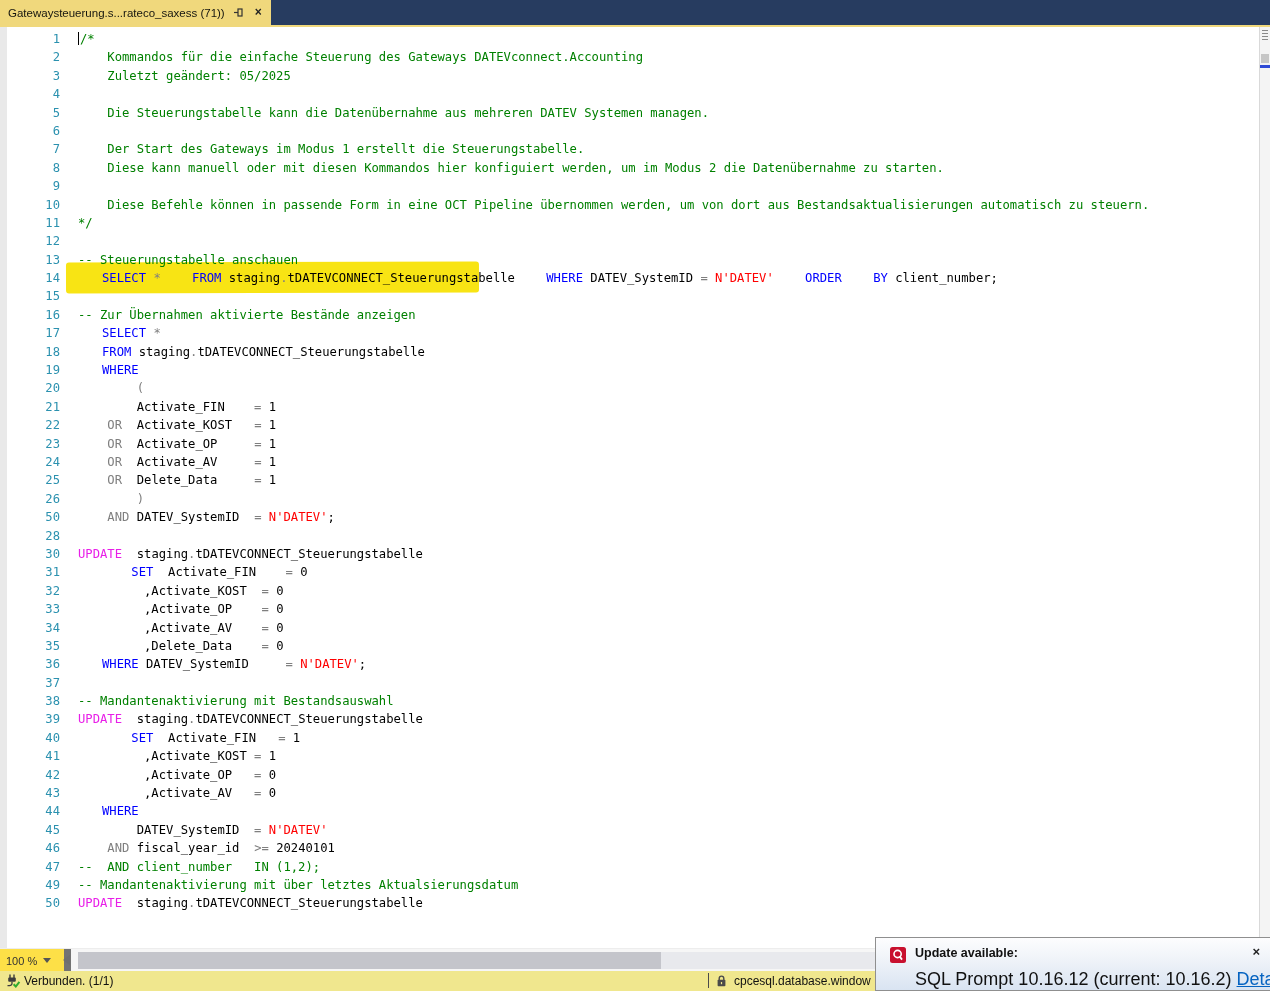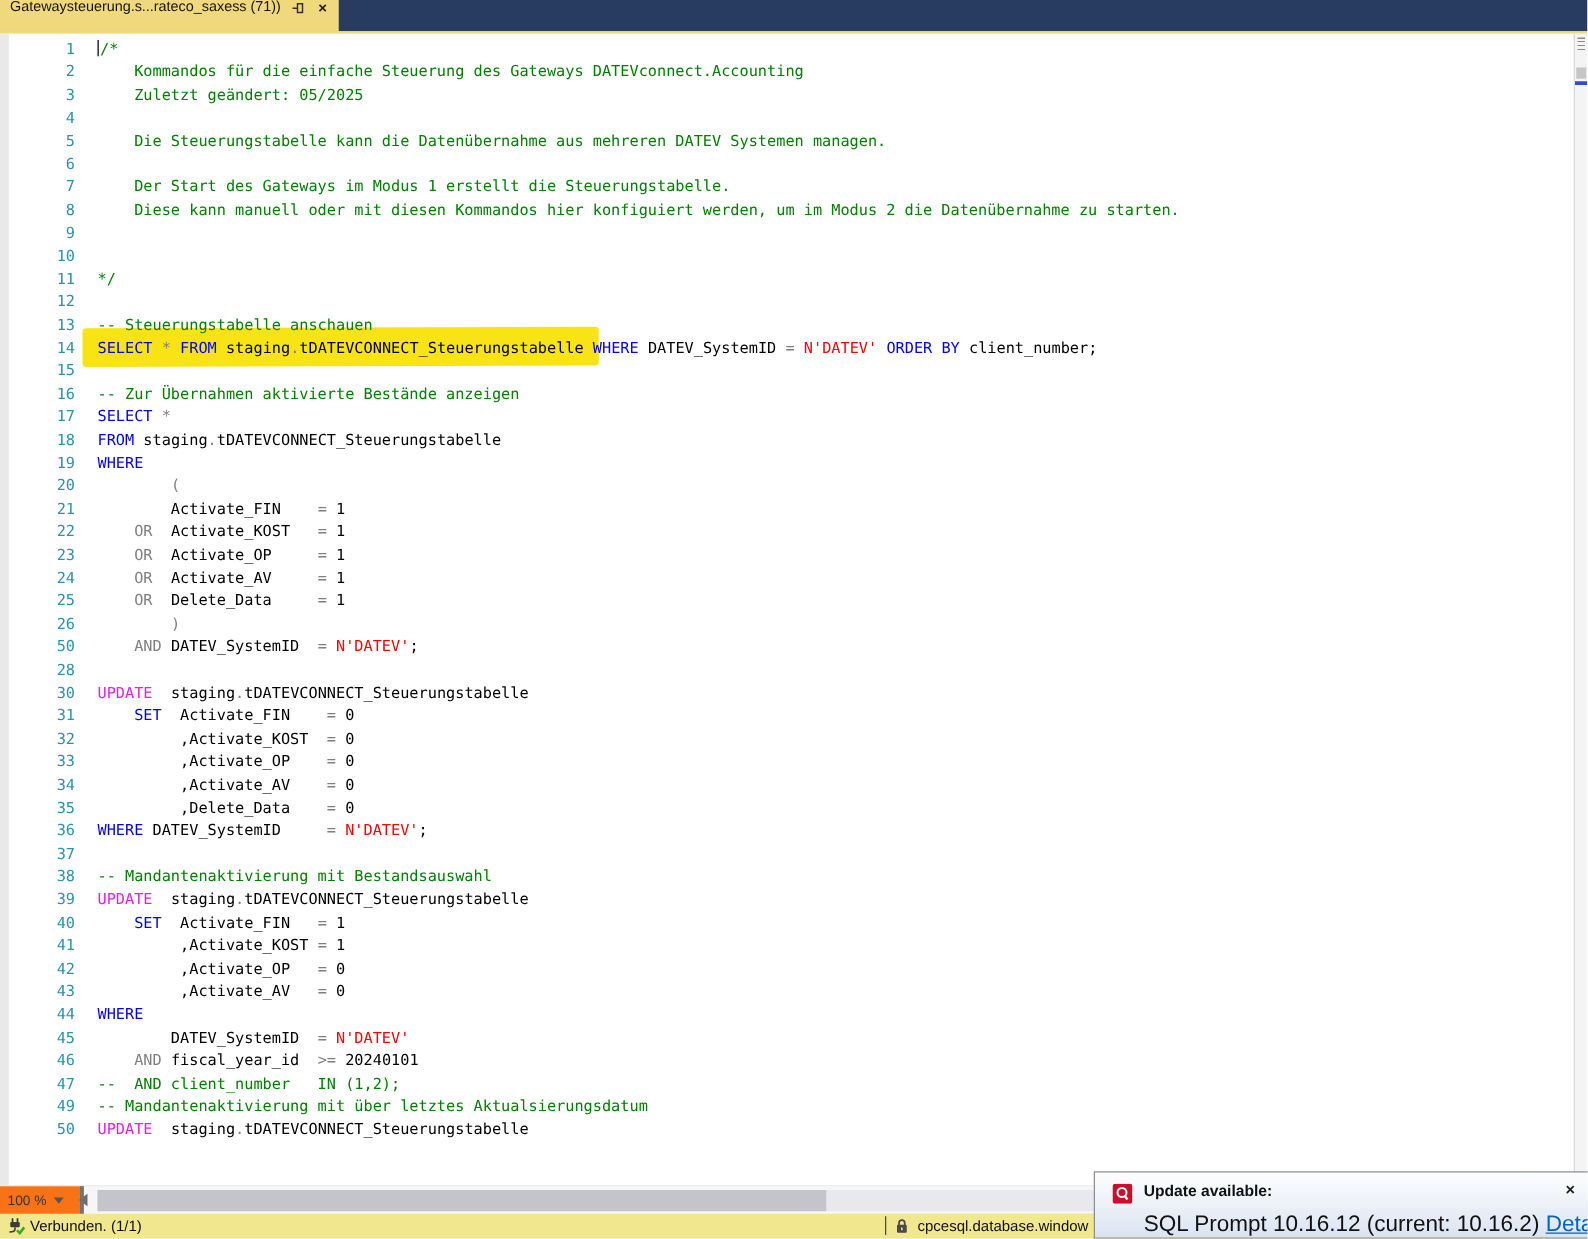--- a/index.html
+++ b/index.html
@@ -3,51 +3,51 @@
 <meta charset="utf-8">
 <style>
   html,body{margin:0;padding:0;}
   body{width:1270px;height:991px;overflow:hidden;position:relative;background:#fff;
        font-family:"Liberation Sans",sans-serif;-webkit-font-smoothing:antialiased;}
   .abs{position:absolute;}
 
   
   .tabstrip{left:0;top:0;right:0;height:25px;background:var(--navy);display:flex;}
   .accentline{left:0;top:25px;right:0;height:2px;background:var(--tab_gold);}
-  .tab{height:25px;background:var(--tab_gold);display:flex;
+  .tab{height:25px;background:var(--tab_gold);display:flex;align-items:center;
        padding:0 6px 0 8px;gap:7px;cursor:default;}
   .tab-title{font-size:11.5px;color:#15150f;white-space:nowrap;}
   .tab .icon{display:inline-flex;align-items:center;justify-content:center;width:13px;height:13px;}
   .tab-close{font-size:12px;color:#222;line-height:13px;font-weight:bold;}
 
   
   .editor{left:0;top:27px;right:0;height:921px;background:#fff;overflow:hidden;}
   .gutterstrip{left:0;top:0;bottom:0;width:7px;background:#e9e9e9;}
   .marker{left:66px;top:235px;width:413px;height:31px;border-radius:3px;
           transform:rotate(-.15deg);z-index:1;}
   #code-lines{left:0;top:3px;right:12px;z-index:2;position:absolute;}
   .line{display:flex;height:18.4px;line-height:18.4px;
         font-family:"DejaVu Sans Mono","Liberation Mono",monospace;font-size:12.2px;}
   .lineno{width:60px;flex:0 0 60px;text-align:right;color:var(--lineno);user-select:none;}
   .codetext{padding-left:18px;white-space:pre;color:var(--idc);}
-  .t-cm{color:var(--cm);} .t-kw{color:var(--kw);} .t-op{color:var(--op);}
+  .t-cm{color:var(--cm);} .t-kw{color:var(--kw);margin-left:24px;} .t-op{color:var(--op);}
   .t-mg{color:var(--mg);} .t-str{color:var(--str);} .t-id{color:var(--idc);} .t-num{color:var(--numc);}
   .caret{display:inline-block;width:1px;height:13px;background:#000;vertical-align:-2px;margin-right:1px;}
 
   
   .vscroll{right:0;top:0;bottom:0;width:10px;background:var(--scrollcol);border-left:1px solid #d9d9d9;}
   .vgrip{left:2px;top:3px;width:6px;height:10px;
          background:repeating-linear-gradient(#8a8a8a 0 1px,transparent 1px 3px);}
   .vthumb{left:1px;top:27px;width:8px;height:9px;background:#c6c6c6;}
   .vcaretmark{left:0;top:38px;width:10px;height:3px;background:#2f4bd6;}
 
   
   .bottomrow{left:0;top:948px;right:0;height:23px;background:#f6f6f6;border-top:1px solid #ededed;}
-  .zoomctl{left:0;top:0;width:58px;height:23px;background:#f97316;display:flex;align-items:center;
-           font-size:11px;color:#333;padding-left:6px;gap:6px;border-right:3px solid #737373;}
+  .zoomctl{left:0;top:0;width:58px;height:23px;background:#fde047;display:flex;align-items:center;
+           font-size:11px;color:#333;padding-left:6px;gap:6px;border-right:7px solid #737373;}
   .dd-arrow{width:0;height:0;border-left:4px solid transparent;border-right:4px solid transparent;
             border-top:5px solid #555;}
   .harrow{left:63px;top:6px;width:0;height:0;border-top:5px solid transparent;
           border-bottom:5px solid transparent;border-right:7px solid #6f6f6f;}
   .htrack{left:78px;top:3px;right:12px;height:17px;background:var(--track);}
   .hthumb{left:0;top:0;width:583px;height:17px;background:var(--thumb);}
 
   
   .statusbar{left:0;top:971px;right:0;height:20px;background:var(--status_bg);
              display:flex;align-items:center;font-size:12px;color:#111;padding-left:16px;}
@@ -121,20 +121,21 @@
         <div class="line">
           <span class="lineno">8</span>
           <span class="codetext"><span class="t-cm">    Diese kann manuell oder mit diesen Kommandos hier konfiguiert werden, um im Modus 2 die Datenübernahme zu starten.</span></span>
         </div>
         <div class="line">
           <span class="lineno">9</span>
           <span class="codetext"></span>
         </div>
         <div class="line">
           <span class="lineno">10</span>
+          <span class="codetext"><span class="t-cm">    Diese Befehle können in passende Form in eine OCT Pipeline übernommen werden, um von dort aus Bestandsaktualisierungen automatisch zu steuern.</span></span>
         </div>
         <div class="line">
           <span class="lineno">11</span>
           <span class="codetext"><span class="t-cm">*/</span></span>
         </div>
         <div class="line">
           <span class="lineno">12</span>
           <span class="codetext"></span>
         </div>
         <div class="line">

